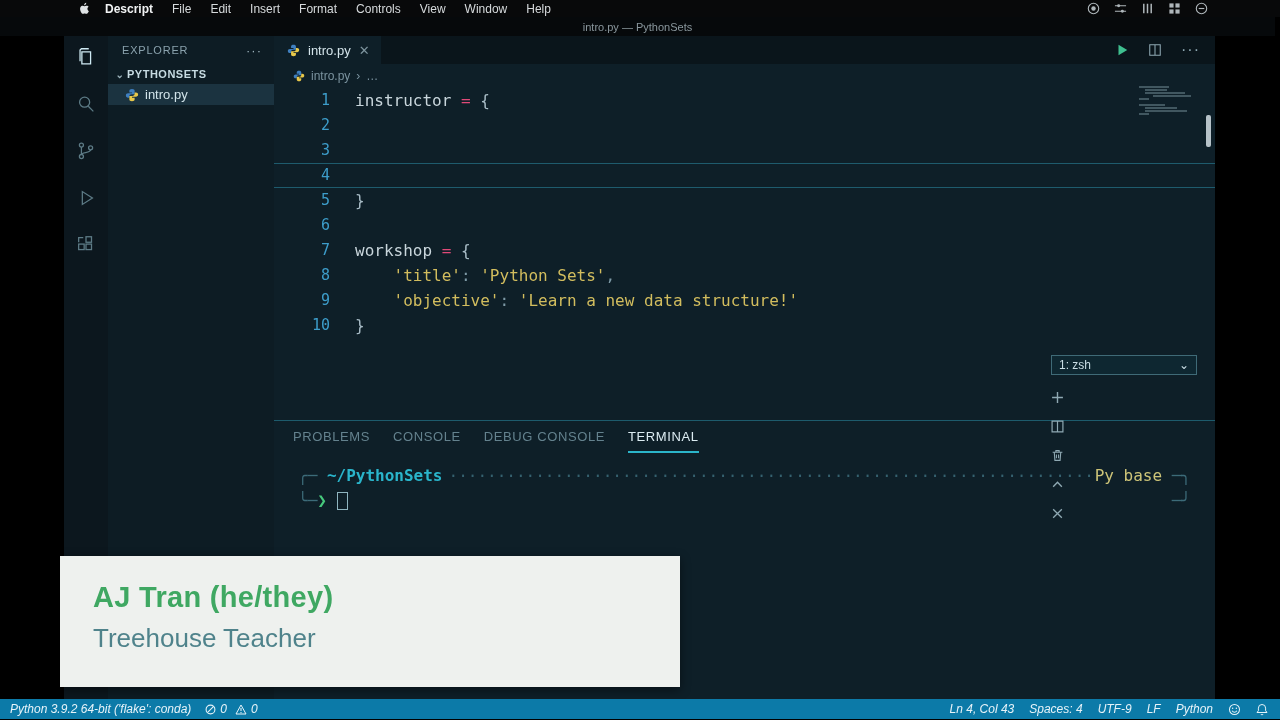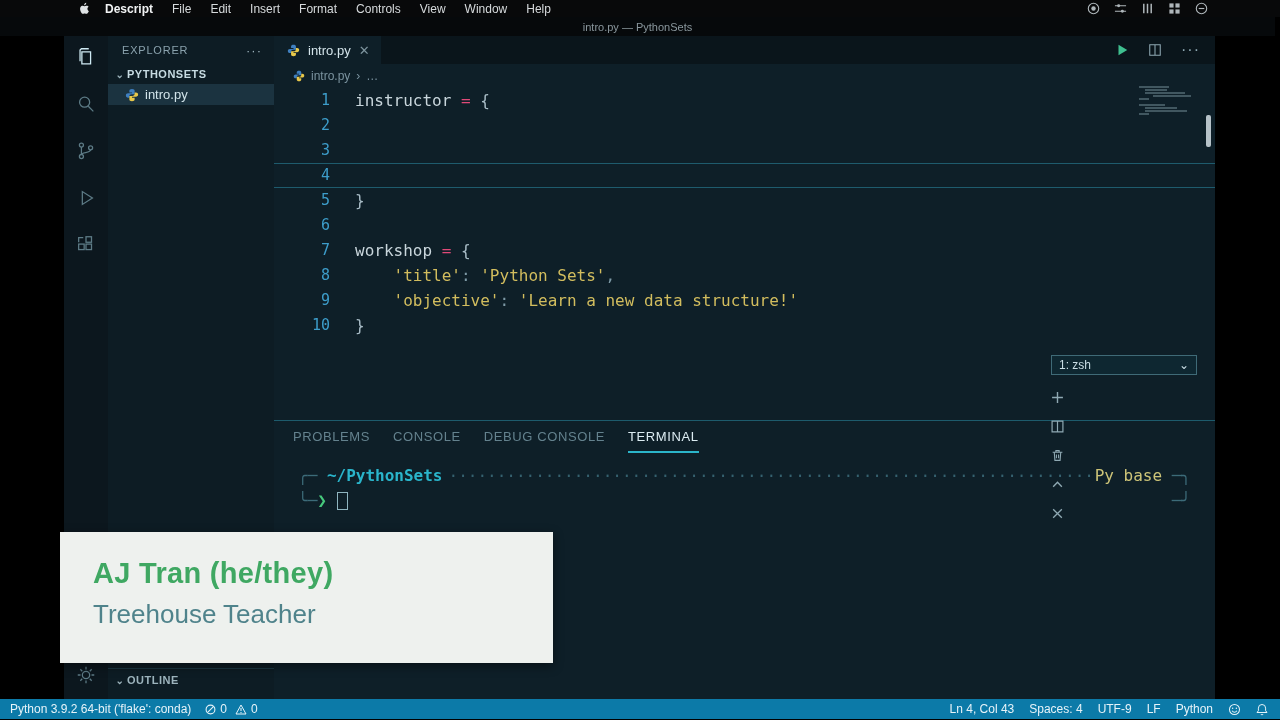--- a/index.html
+++ b/index.html
@@ -83,31 +83,31 @@
   .tline{display:flex;height:25px;line-height:25px;white-space:pre;align-items:center;}
   .t-frame{color:#3c6b79;}
   .t-dir{color:#2ab5cb;font-weight:bold;}
   .t-fill{flex:1;overflow:hidden;color:#35616f;padding:0 6px;}
   .t-env{color:#cdc478;}
   .t-arrow{color:#47c97d;}
   .t-cursor{display:inline-block;width:9px;height:16px;border:1px solid #8fb5c0;margin-left:10px;}
   .t-spacer{flex:1;}
 
   
-  .overlay{position:absolute;left:60px;top:532px;width:493px;height:131px;background:#eef1ee;
+  .overlay{position:absolute;left:60px;top:556px;width:620px;height:131px;background:#eef1ee;
            box-shadow:0 3px 10px rgba(0,0,0,.45);box-sizing:border-box;padding:25px 0 0 33px;}
   .ov-title{font-size:29px;font-weight:bold;color:#3fa862;letter-spacing:.3px;}
   .ov-sub{font-size:26px;color:#4f838b;margin-top:9px;}
 
   
   .statusbar{position:absolute;left:0;right:0;bottom:1px;height:20px;background:#0c7aa8;
              display:flex;align-items:center;color:#e6f3f9;font-size:12px;padding:0 10px;}
   .st-left{display:flex;align-items:center;gap:14px;}
   .st-right{margin-left:auto;display:flex;align-items:center;gap:15px;padding-right:2px;}
-  .st-item{display:flex;align-items:center;gap:4px;white-space:nowrap;}
+  .st-item{display:flex;align-items:center;gap:4px;white-space:nowrap;font-style:italic;}
   .st-item svg{display:block;}
 </style>
 </head>
 <body>
 
 <div id="app">
 
   <div class="menubar">
     <span class="apple">
       <svg width="11" height="13" viewBox="0 0 14 17">

